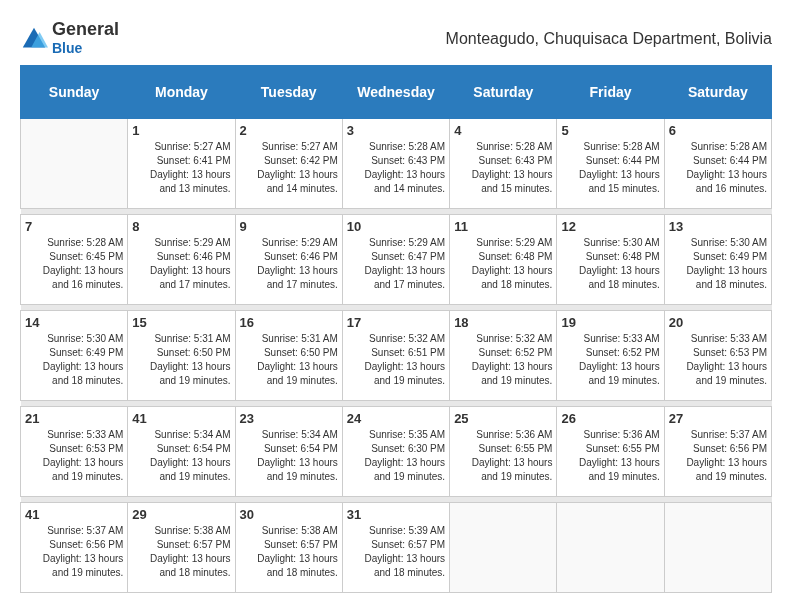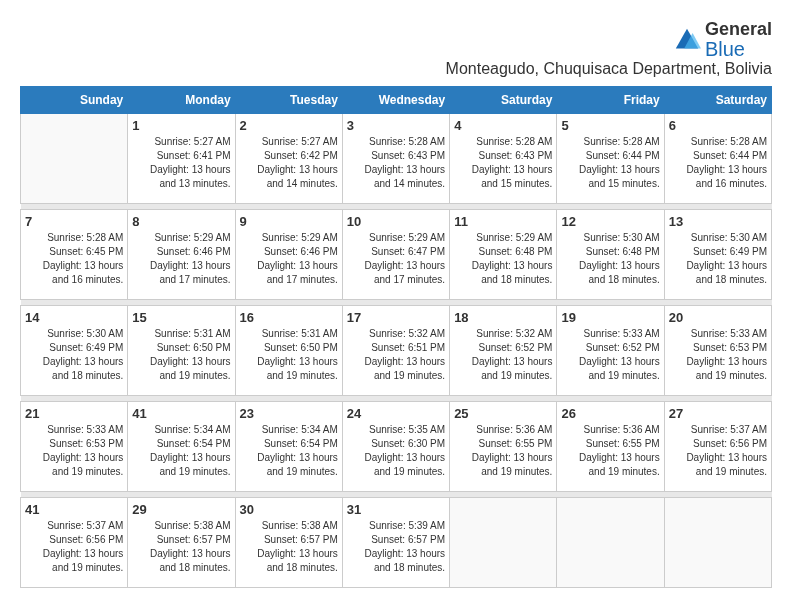--- a/index.html
+++ b/index.html
@@ -5,39 +5,38 @@
     * { margin: 0; padding: 0; box-sizing: border-box; }
     body {
       font-family: Arial, sans-serif;
       background: #fff;
       width: 792px;
       min-height: 612px;
       padding: 20px;
     }
     .header-area {
       display: flex;
-      align-items: flex-end;
+      align-items: center;
       justify-content: space-between;
       margin-bottom: 8px;
-      flex-direction: column;
     }
     .logo {
       display: flex;
       align-items: center;
       gap: 4px;
     }
     .logo-text-general {
       font-size: 18px;
       font-weight: bold;
       color: #333;
       line-height: 1;
     }
     .logo-text-blue {
-      font-size: 20px;
-      font-weight: normal;
+      font-size: 14px;
+      font-weight: bold;
       color: #1a6bb5;
       line-height: 1;
     }
     .logo-icon {
       width: 28px;
       height: 28px;
     }
     .title-area {
       text-align: right;
     }
@@ -51,24 +50,24 @@
       color: #333;
     }
     table {
       width: 100%;
       border-collapse: collapse;
       table-layout: fixed;
     }
     .day-header {
       background-color: #2b7bbd;
       color: #fff;
-      font-size: 12px;
-      font-weight: bold;
-      padding: 6px 4px;
-      text-align: right;
+      font-size: 14px;
+      font-weight: bold;
+      padding: 18px 4px;
+      text-align: center;
       border: 1px solid #2b7bbd;
     }
     .cal-cell {
       border: 1px solid #ccc;
       vertical-align: top;
       padding: 4px;
       min-height: 80px;
       height: 90px;
       background: #fff;
     }

